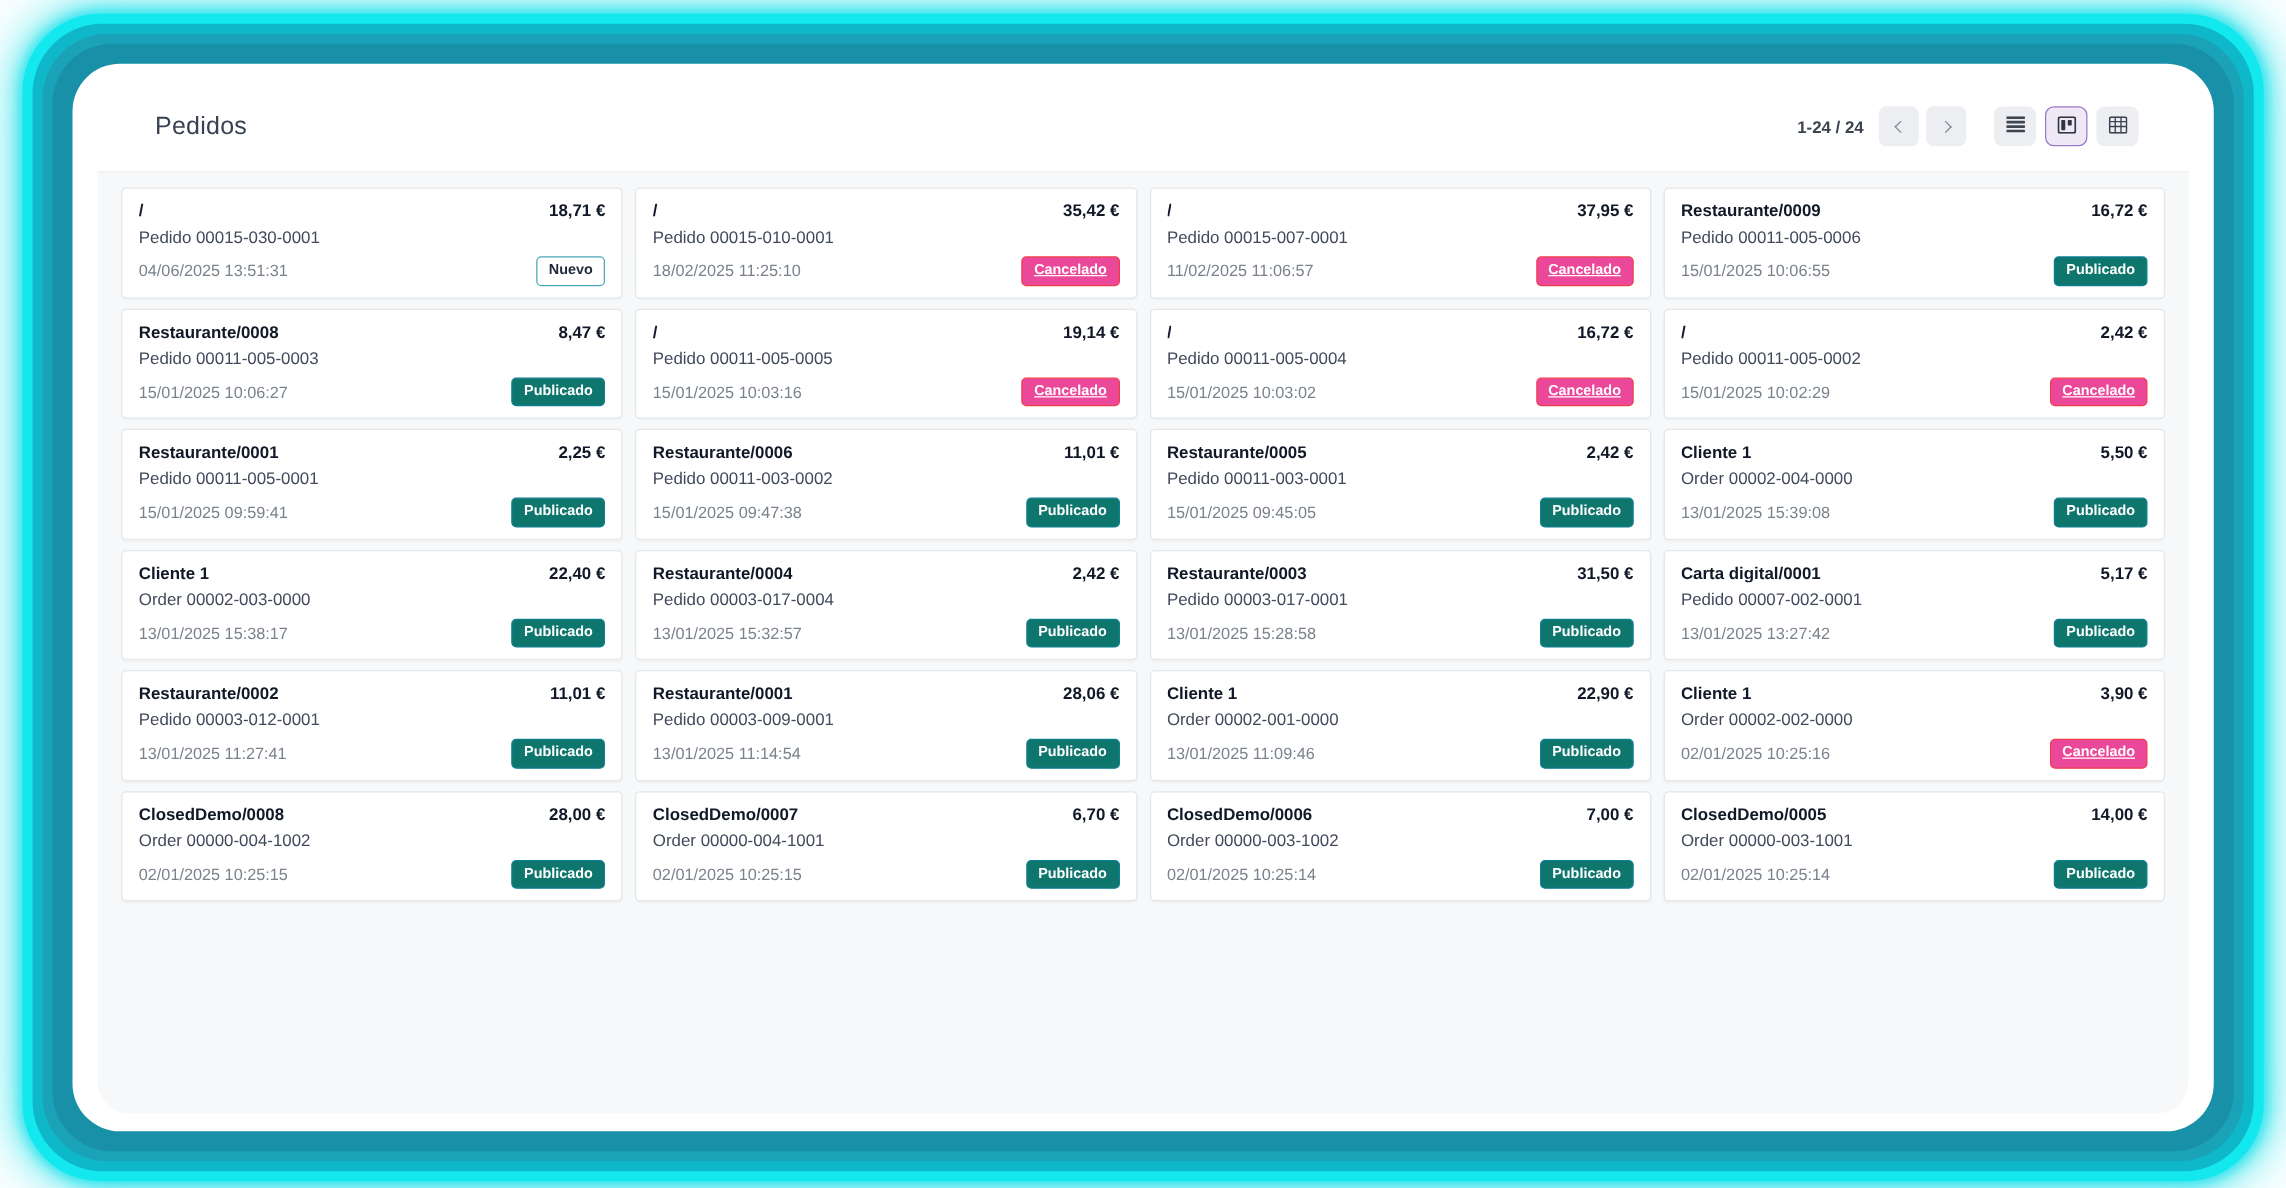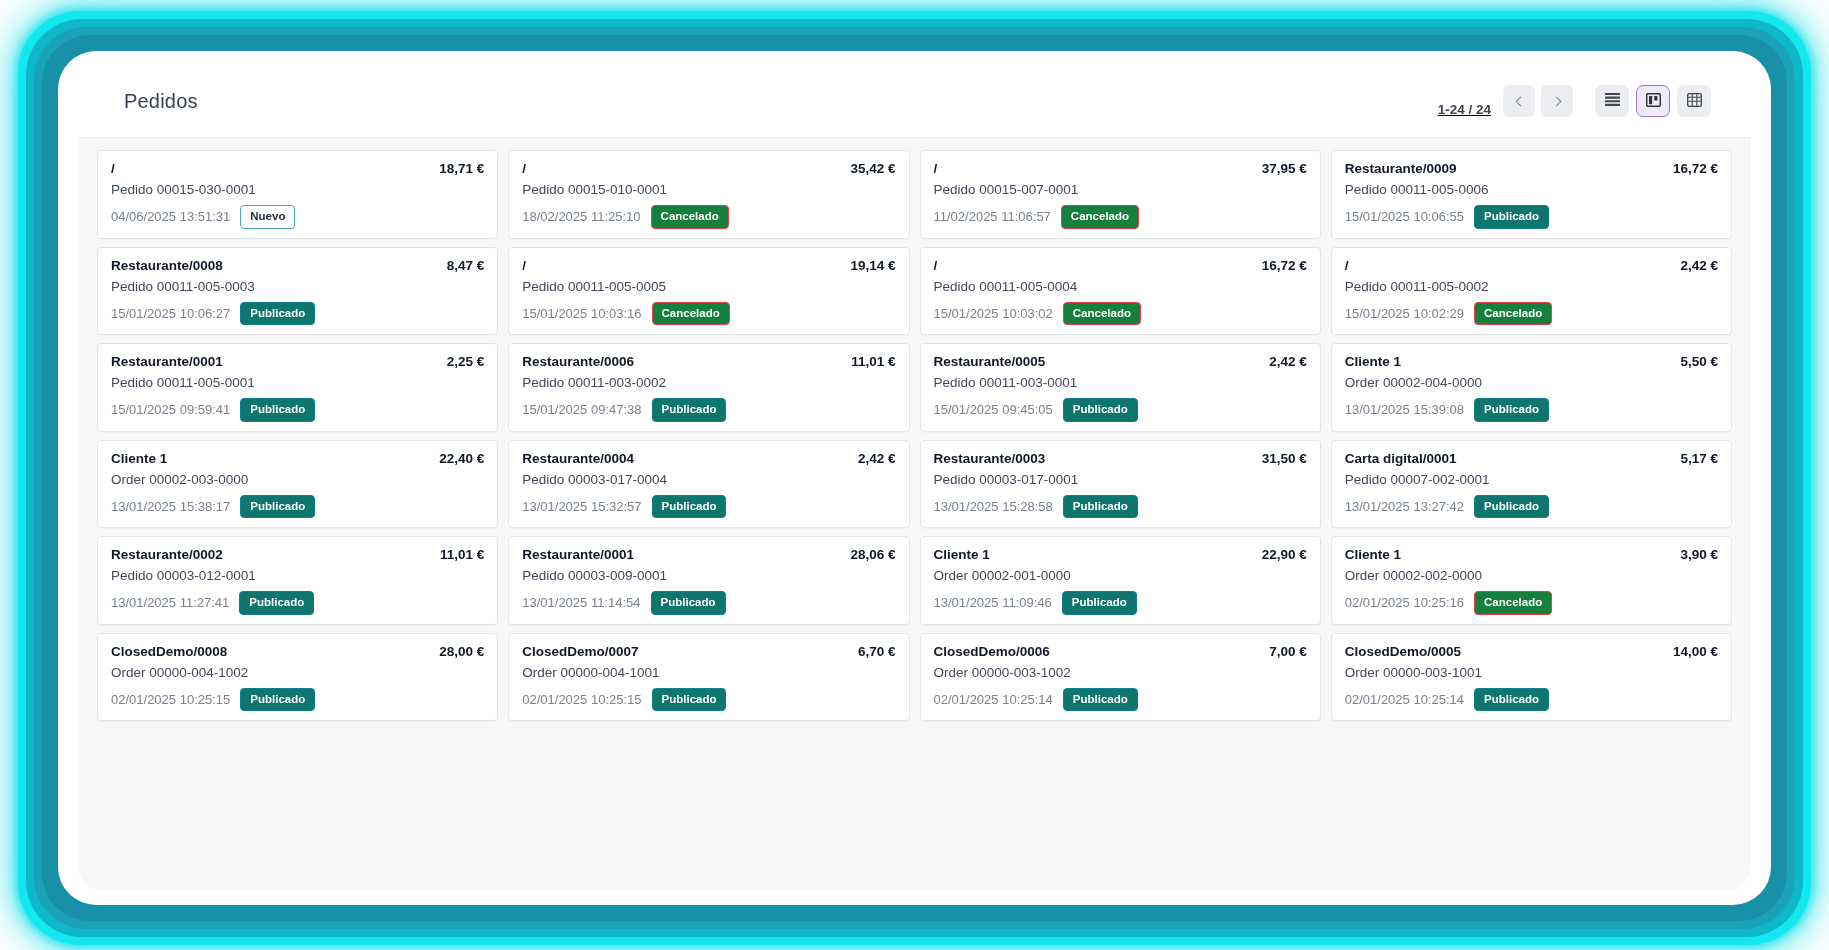--- a/index.html
+++ b/index.html
@@ -140,23 +140,22 @@
 
   
   #control-right {
     margin-left: auto;
     display: flex;
     align-items: center;
     gap: 22px;
   }
   #pager {
     display: flex;
-    align-items: flex-end;
+    align-items: center;
     gap: 6px;
-    text-decoration: underline;
   }
   #pager-value {
     font-size: 13.5px;
     font-weight: 700;
     color: #3c4450;
     white-space: nowrap;
     margin-right: 6px;
   }
   .pager-btn {
     width: 32px; height: 32px;
@@ -250,21 +249,21 @@
     font-size: 13.5px;
     color: #41495a;
     margin-bottom: 8px;
     white-space: nowrap;
     overflow: hidden;
     text-overflow: ellipsis;
   }
   .rec-line3 {
     display: flex;
     align-items: center;
-    justify-content: flex-start;
+    justify-content: space-between;
     gap: 10px;
     min-height: 21px;
   }
   .rec-date {
     font-size: 13px;
     color: #7a828c;
     white-space: nowrap;
   }
   .badge {
     font-size: 11.5px;
@@ -274,23 +273,24 @@
     border-radius: 4px;
     white-space: nowrap;
     border: 1px solid transparent;
   }
   .badge.publicado {
     background: #0f766e;
     color: #ffffff;
     border-color: #0e7f92;
   }
   .badge.cancelado {
-    background: #15803d;
+    background: #ec4899;
     color: #ffffff;
     border-color: #ef3e4a;
+    text-decoration: underline;
   }
   .badge.nuevo {
     background: #ffffff;
     color: #1f2937;
     border-color: #4aa8b8;
   }
 </style>
 </head>
 <body>
 

